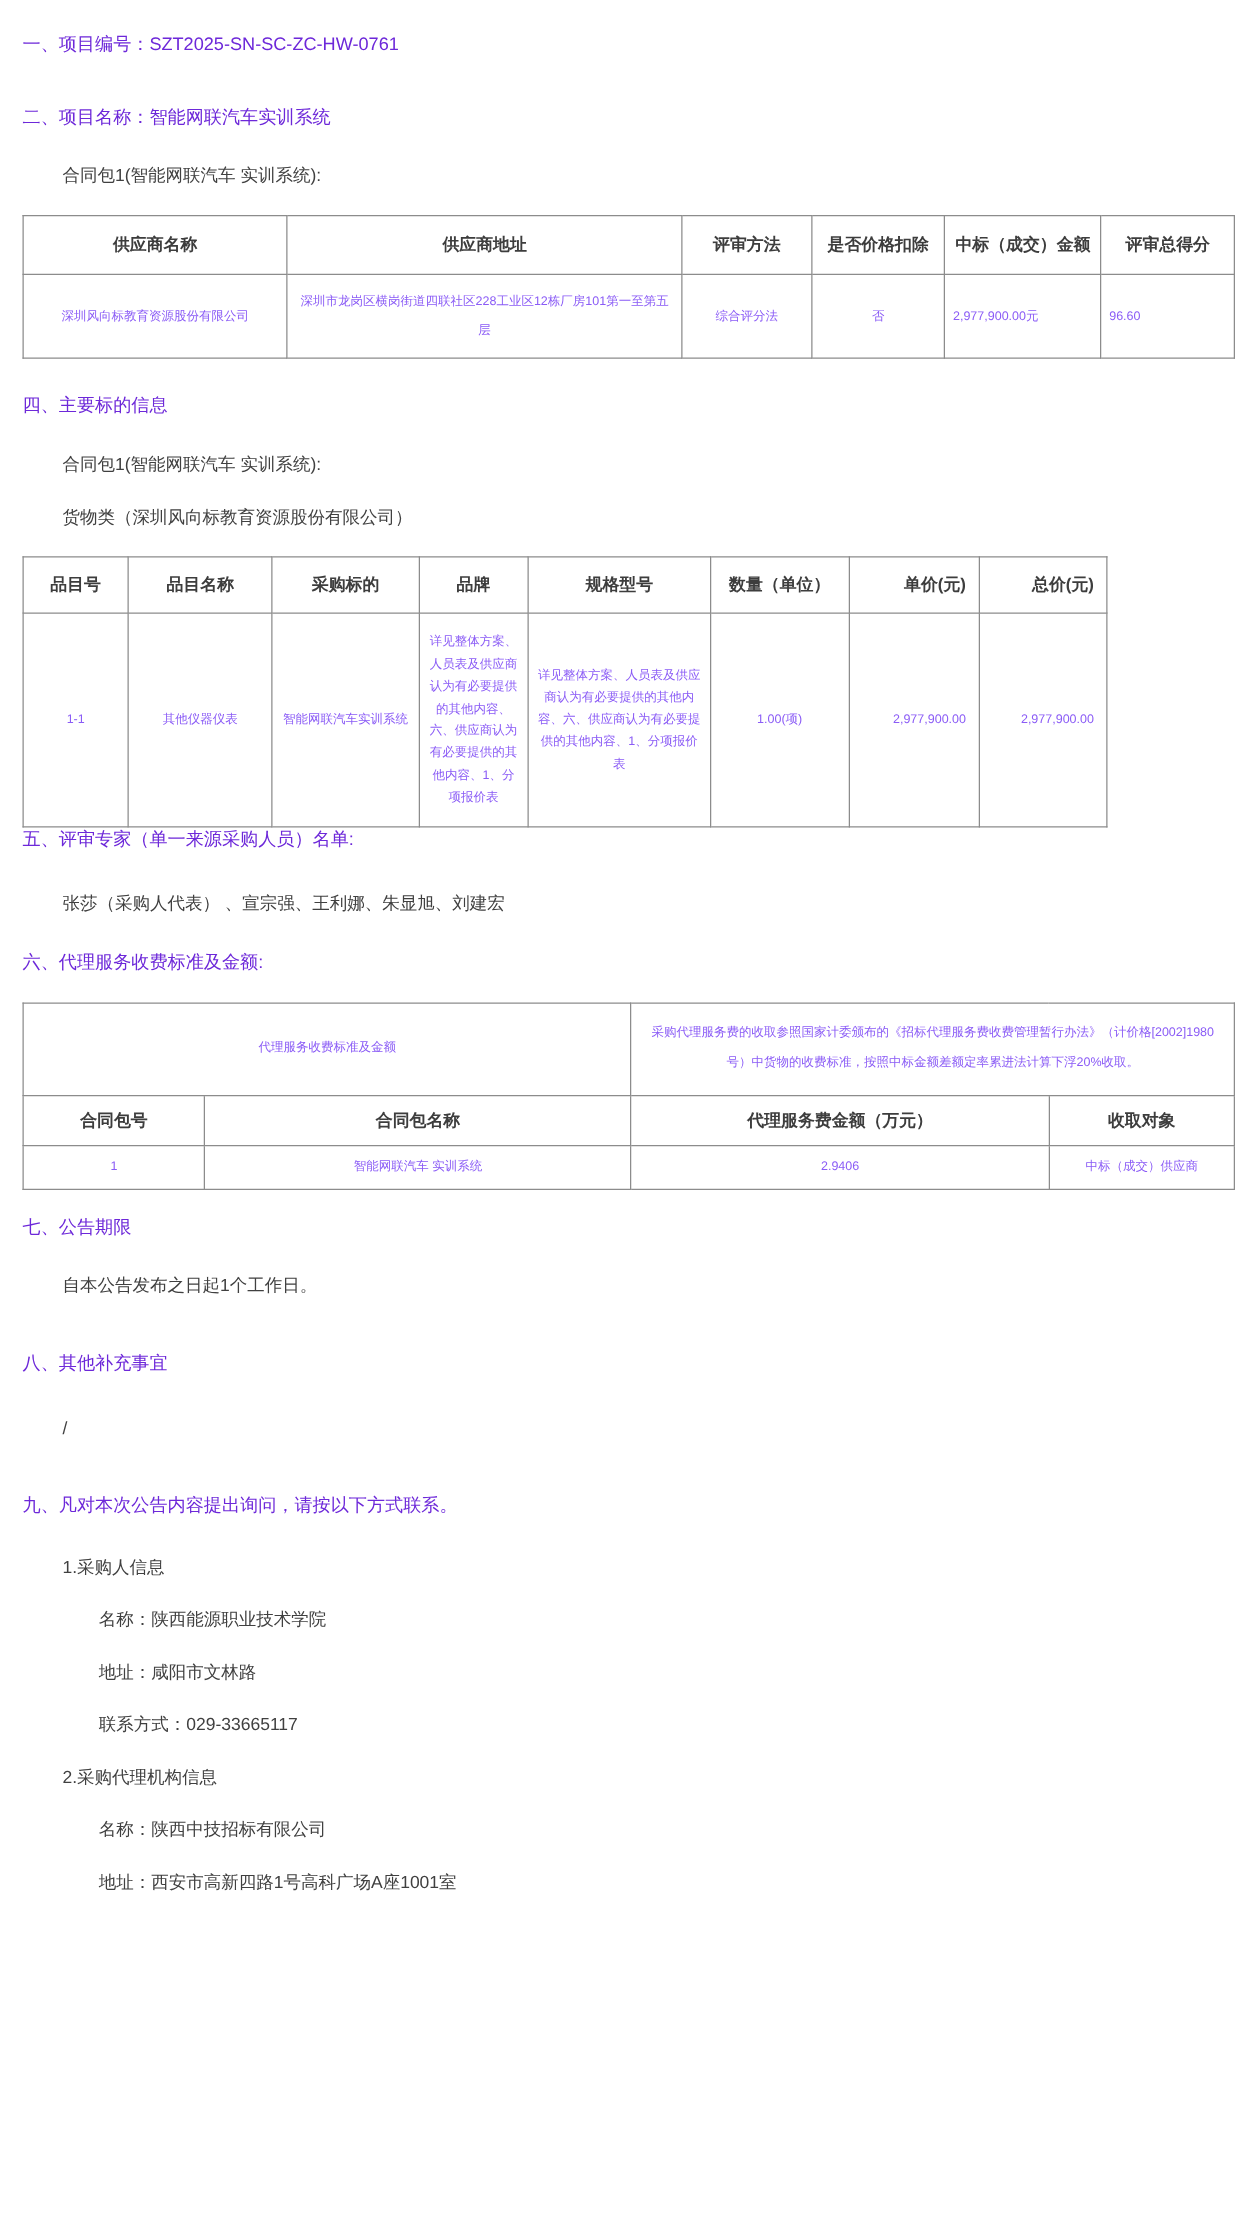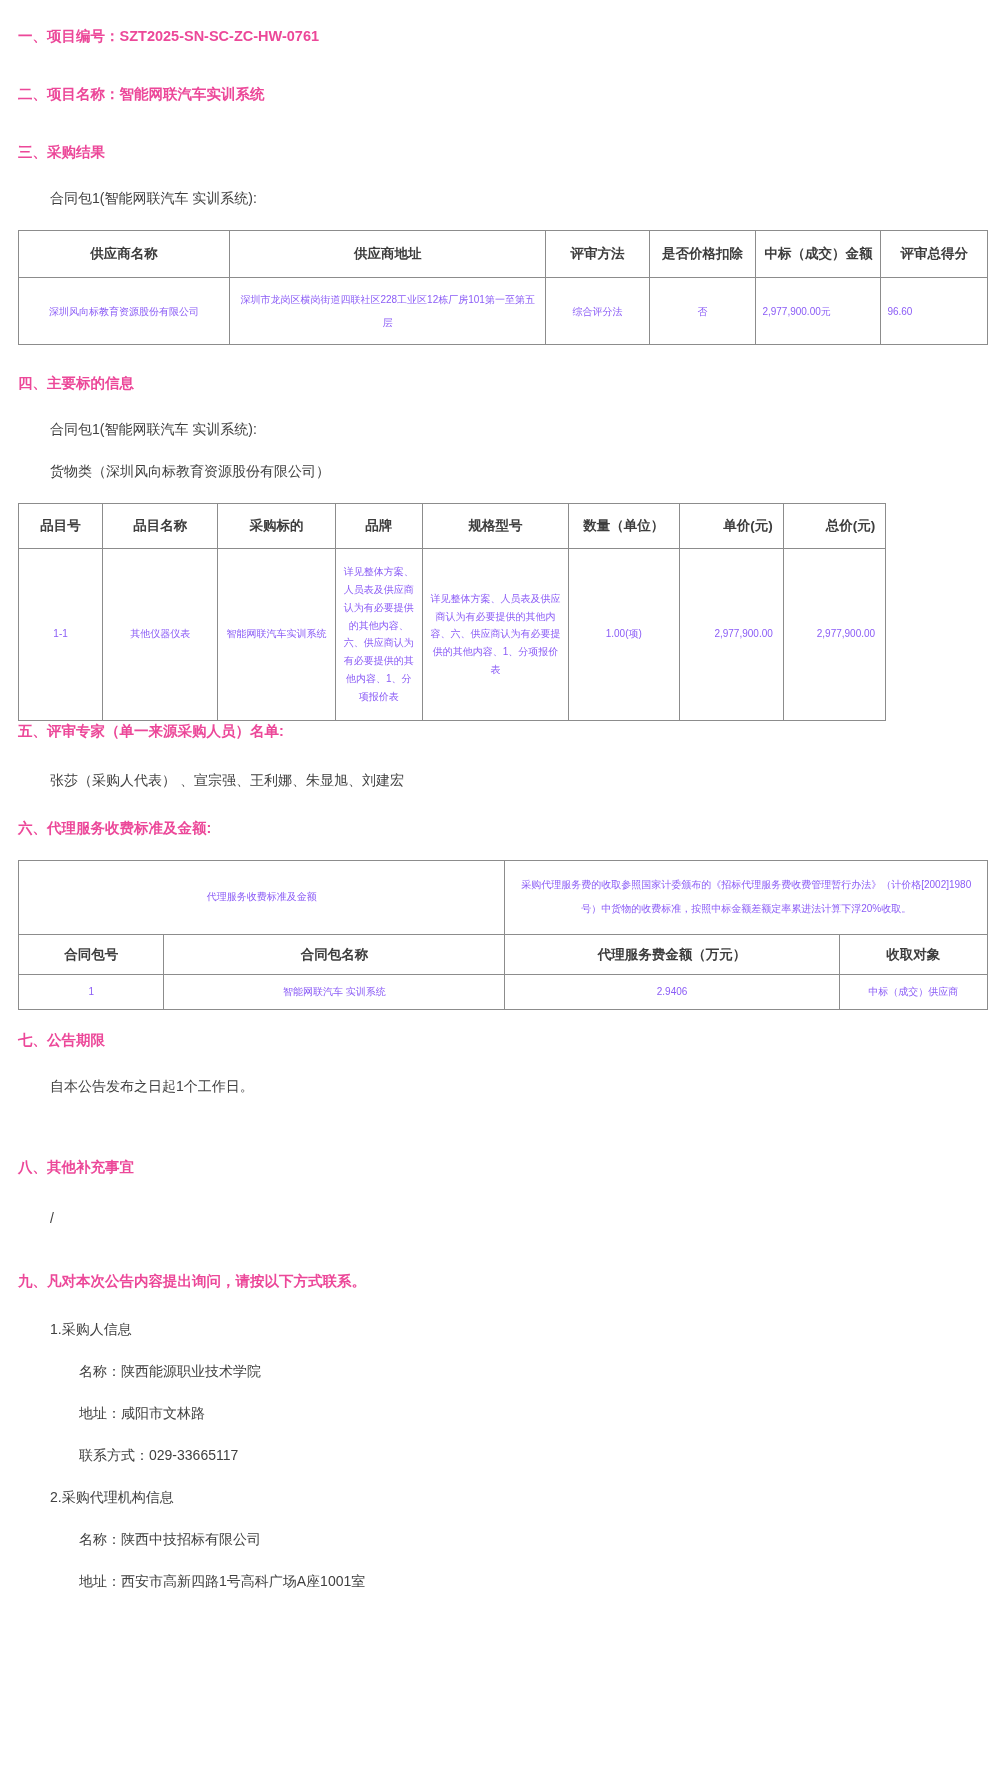--- a/index.html
+++ b/index.html
@@ -3,21 +3,21 @@
 <meta charset="utf-8">
 <style>
   html,body{margin:0;padding:0;background:#ffffff;}
   .page{
     width:1007px;min-height:1786px;box-sizing:border-box;
     padding:18px 19px 40px 18px;
     font-family:"Liberation Sans","DejaVu Sans",sans-serif;
     color:#4a4a4a;font-size:14px;
   }
   .sec-title{
-    font-size:14.5px;font-weight:700;color:#ec4899;
+    font-size:14.5px;font-weight:400;color:#6d28d9;
     line-height:1.45;margin:0;
   }
   .mt-sec{margin-top:37px;}
   .para{margin:0;line-height:1.5;color:#404040;font-size:14px;}
   .ind-1{padding-left:32px;}
   .ind-2{padding-left:61px;}
   .mt-para{margin-top:25px;}
   .mt-line{margin-top:21px;}
   table{
     border-collapse:collapse;width:100%;table-layout:fixed;
@@ -46,21 +46,20 @@
 </style>
 </head>
 <body>
 
 <div class="page">
 
   <h2 class="sec-title" style="margin-top:8px">一、项目编号：SZT2025-SN-SC-ZC-HW-0761</h2>
 
   <h2 class="sec-title mt-sec">二、项目名称：智能网联汽车实训系统</h2>
 
-  <h2 class="sec-title mt-sec">三、采购结果</h2>
   <p class="para ind-1 mt-para">合同包1(智能网联汽车 实训系统):</p>
 
   <table class="t1">
     <colgroup>
       <col style="width:21.8%">
         <col style="width:32.6%">
         <col style="width:10.7%">
       <col style="width:11.0%">
         <col style="width:12.9%">
         <col style="width:11.0%">
@@ -156,21 +155,21 @@
         <td class="r3">智能网联汽车 实训系统</td>
         <td class="r3">2.9406</td>
         <td class="r3">中标（成交）供应商</td>
       </tr>
     </tbody>
   </table>
 
   <h2 class="sec-title" style="margin-top:20px">七、公告期限</h2>
   <p class="para ind-1 mt-para">自本公告发布之日起1个工作日。</p>
 
-  <h2 class="sec-title" style="margin-top:60px">八、其他补充事宜</h2>
+  <h2 class="sec-title" style="margin-top:42px">八、其他补充事宜</h2>
   <p class="para ind-1" style="margin-top:30px">/</p>
 
   <h2 class="sec-title" style="margin-top:42px">九、凡对本次公告内容提出询问，请按以下方式联系。</h2>
 
   <p class="para ind-1" style="margin-top:27px">1.采购人信息</p>
   <p class="para ind-2 mt-line">名称：陕西能源职业技术学院</p>
   <p class="para ind-2 mt-line">地址：咸阳市文林路</p>
   <p class="para ind-2 mt-line">联系方式：029-33665117</p>
 
   <p class="para ind-1 mt-line">2.采购代理机构信息</p>

